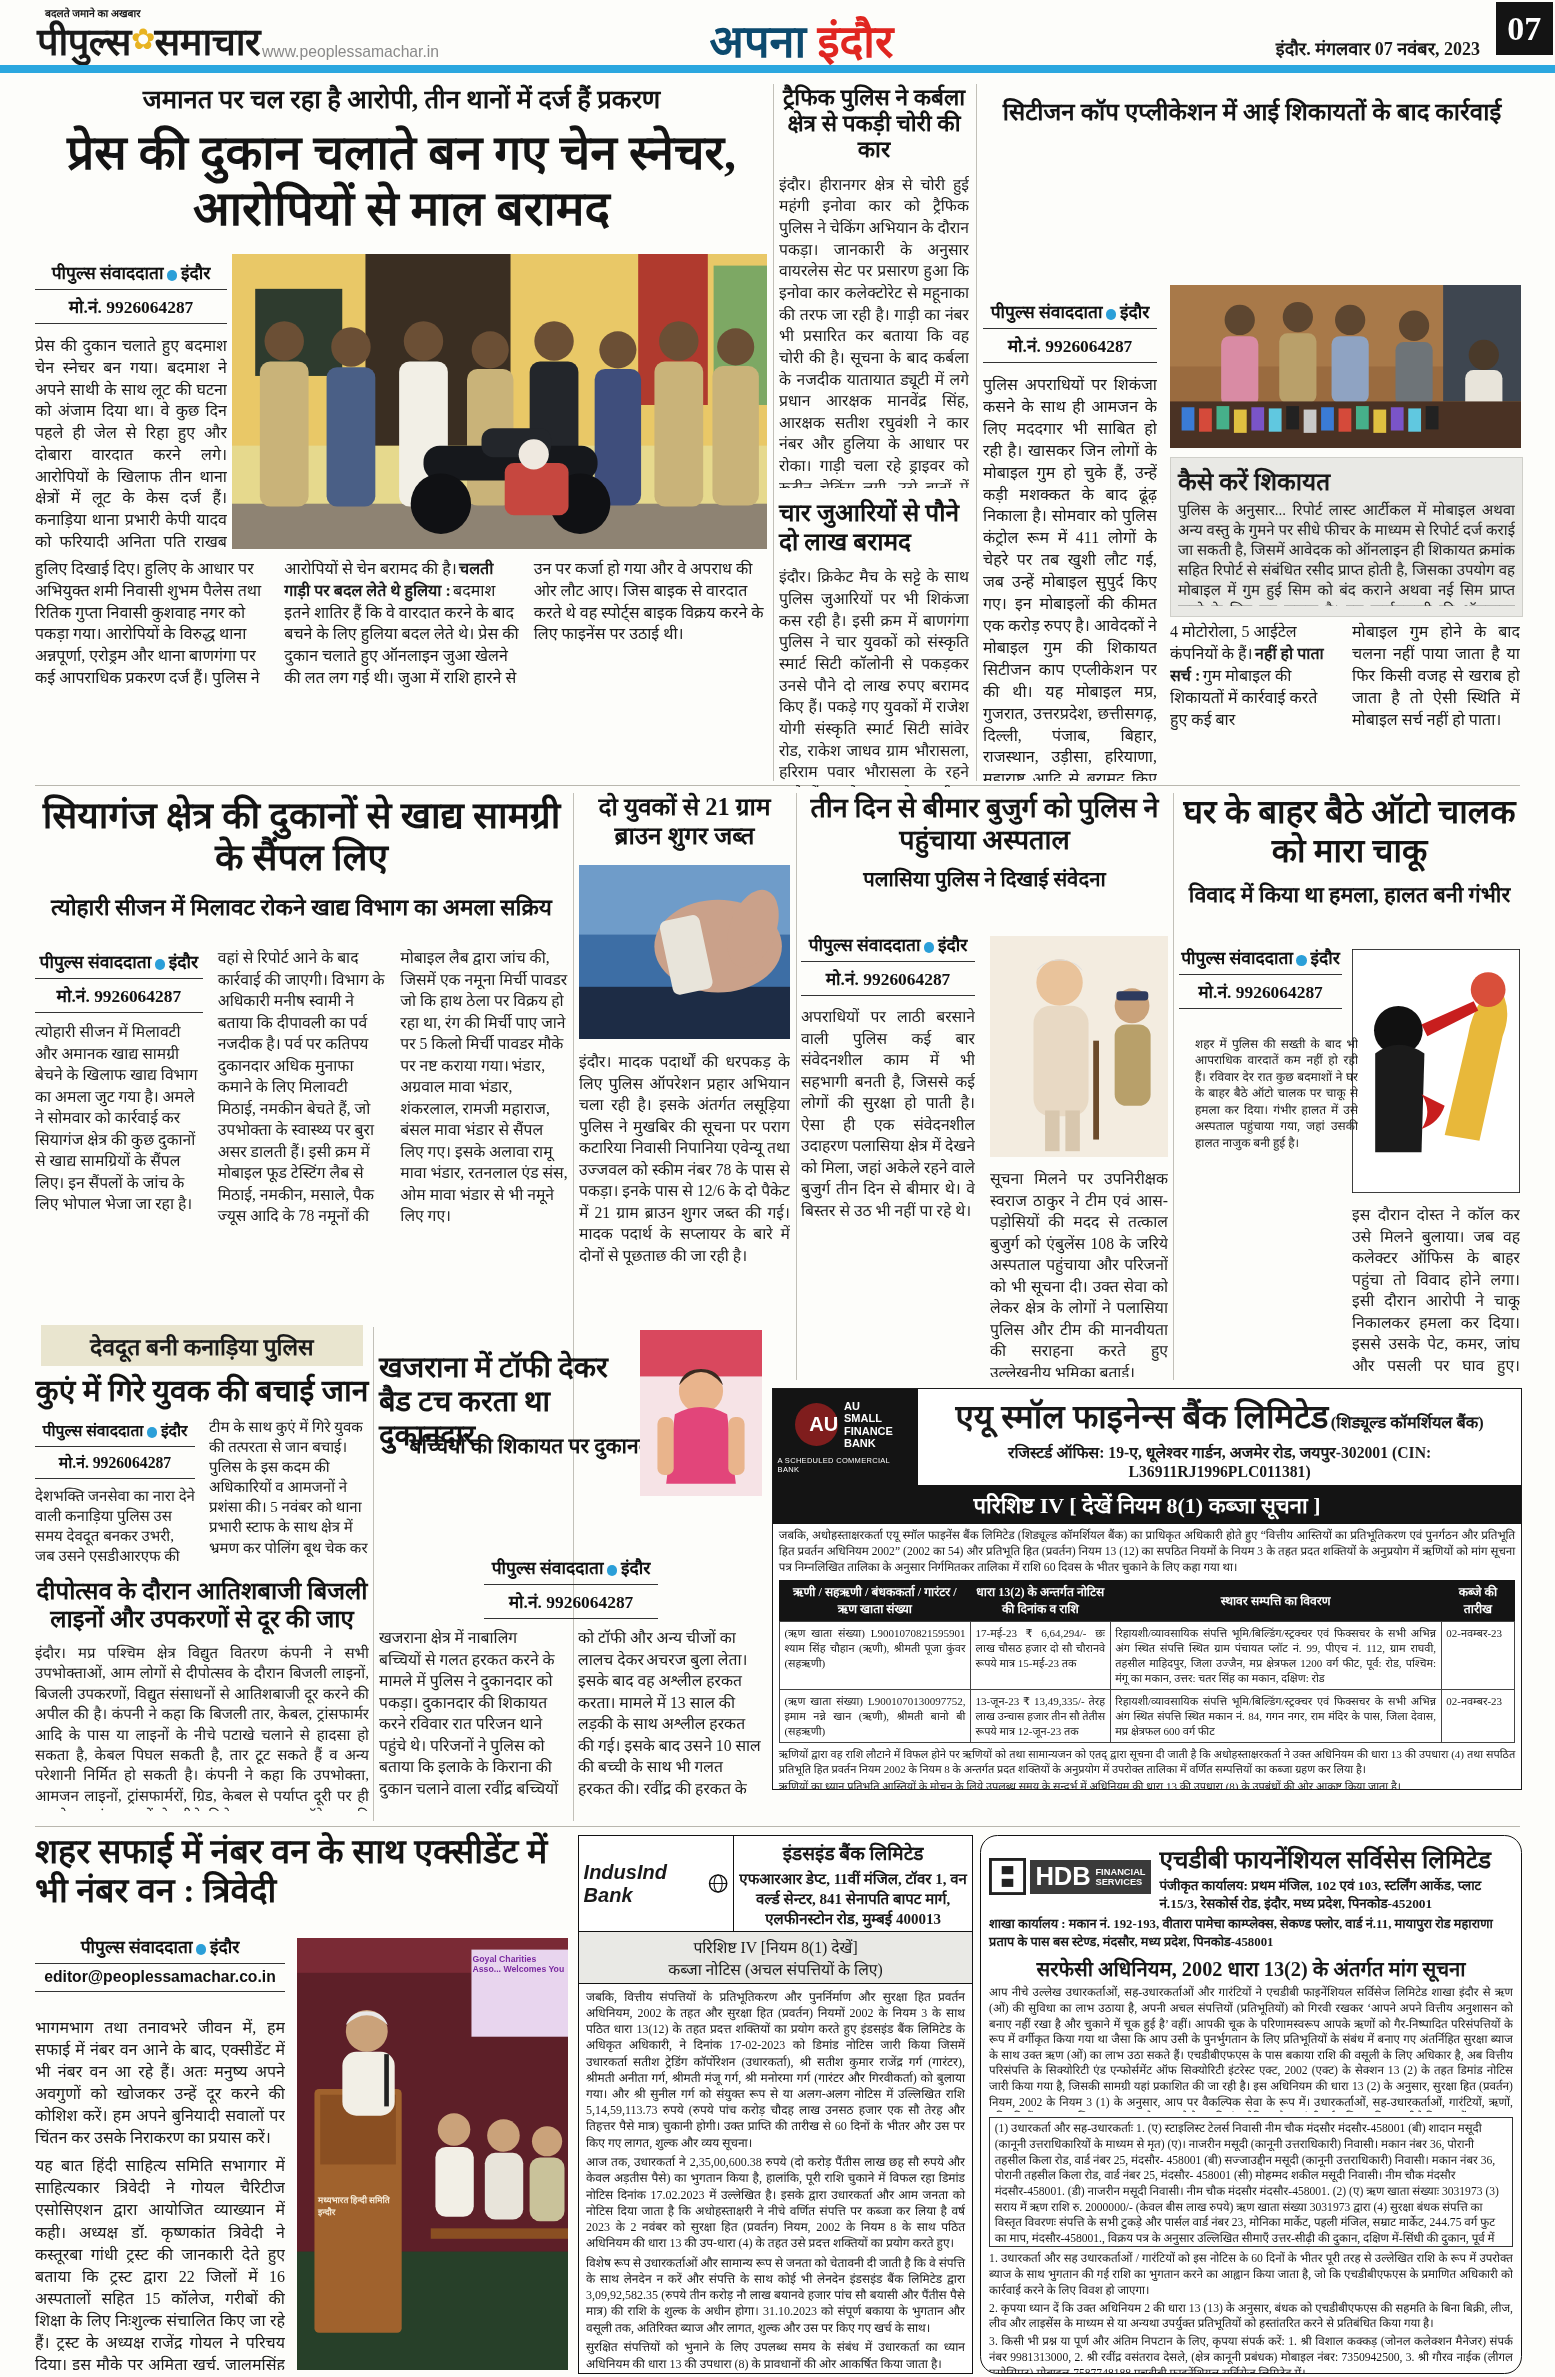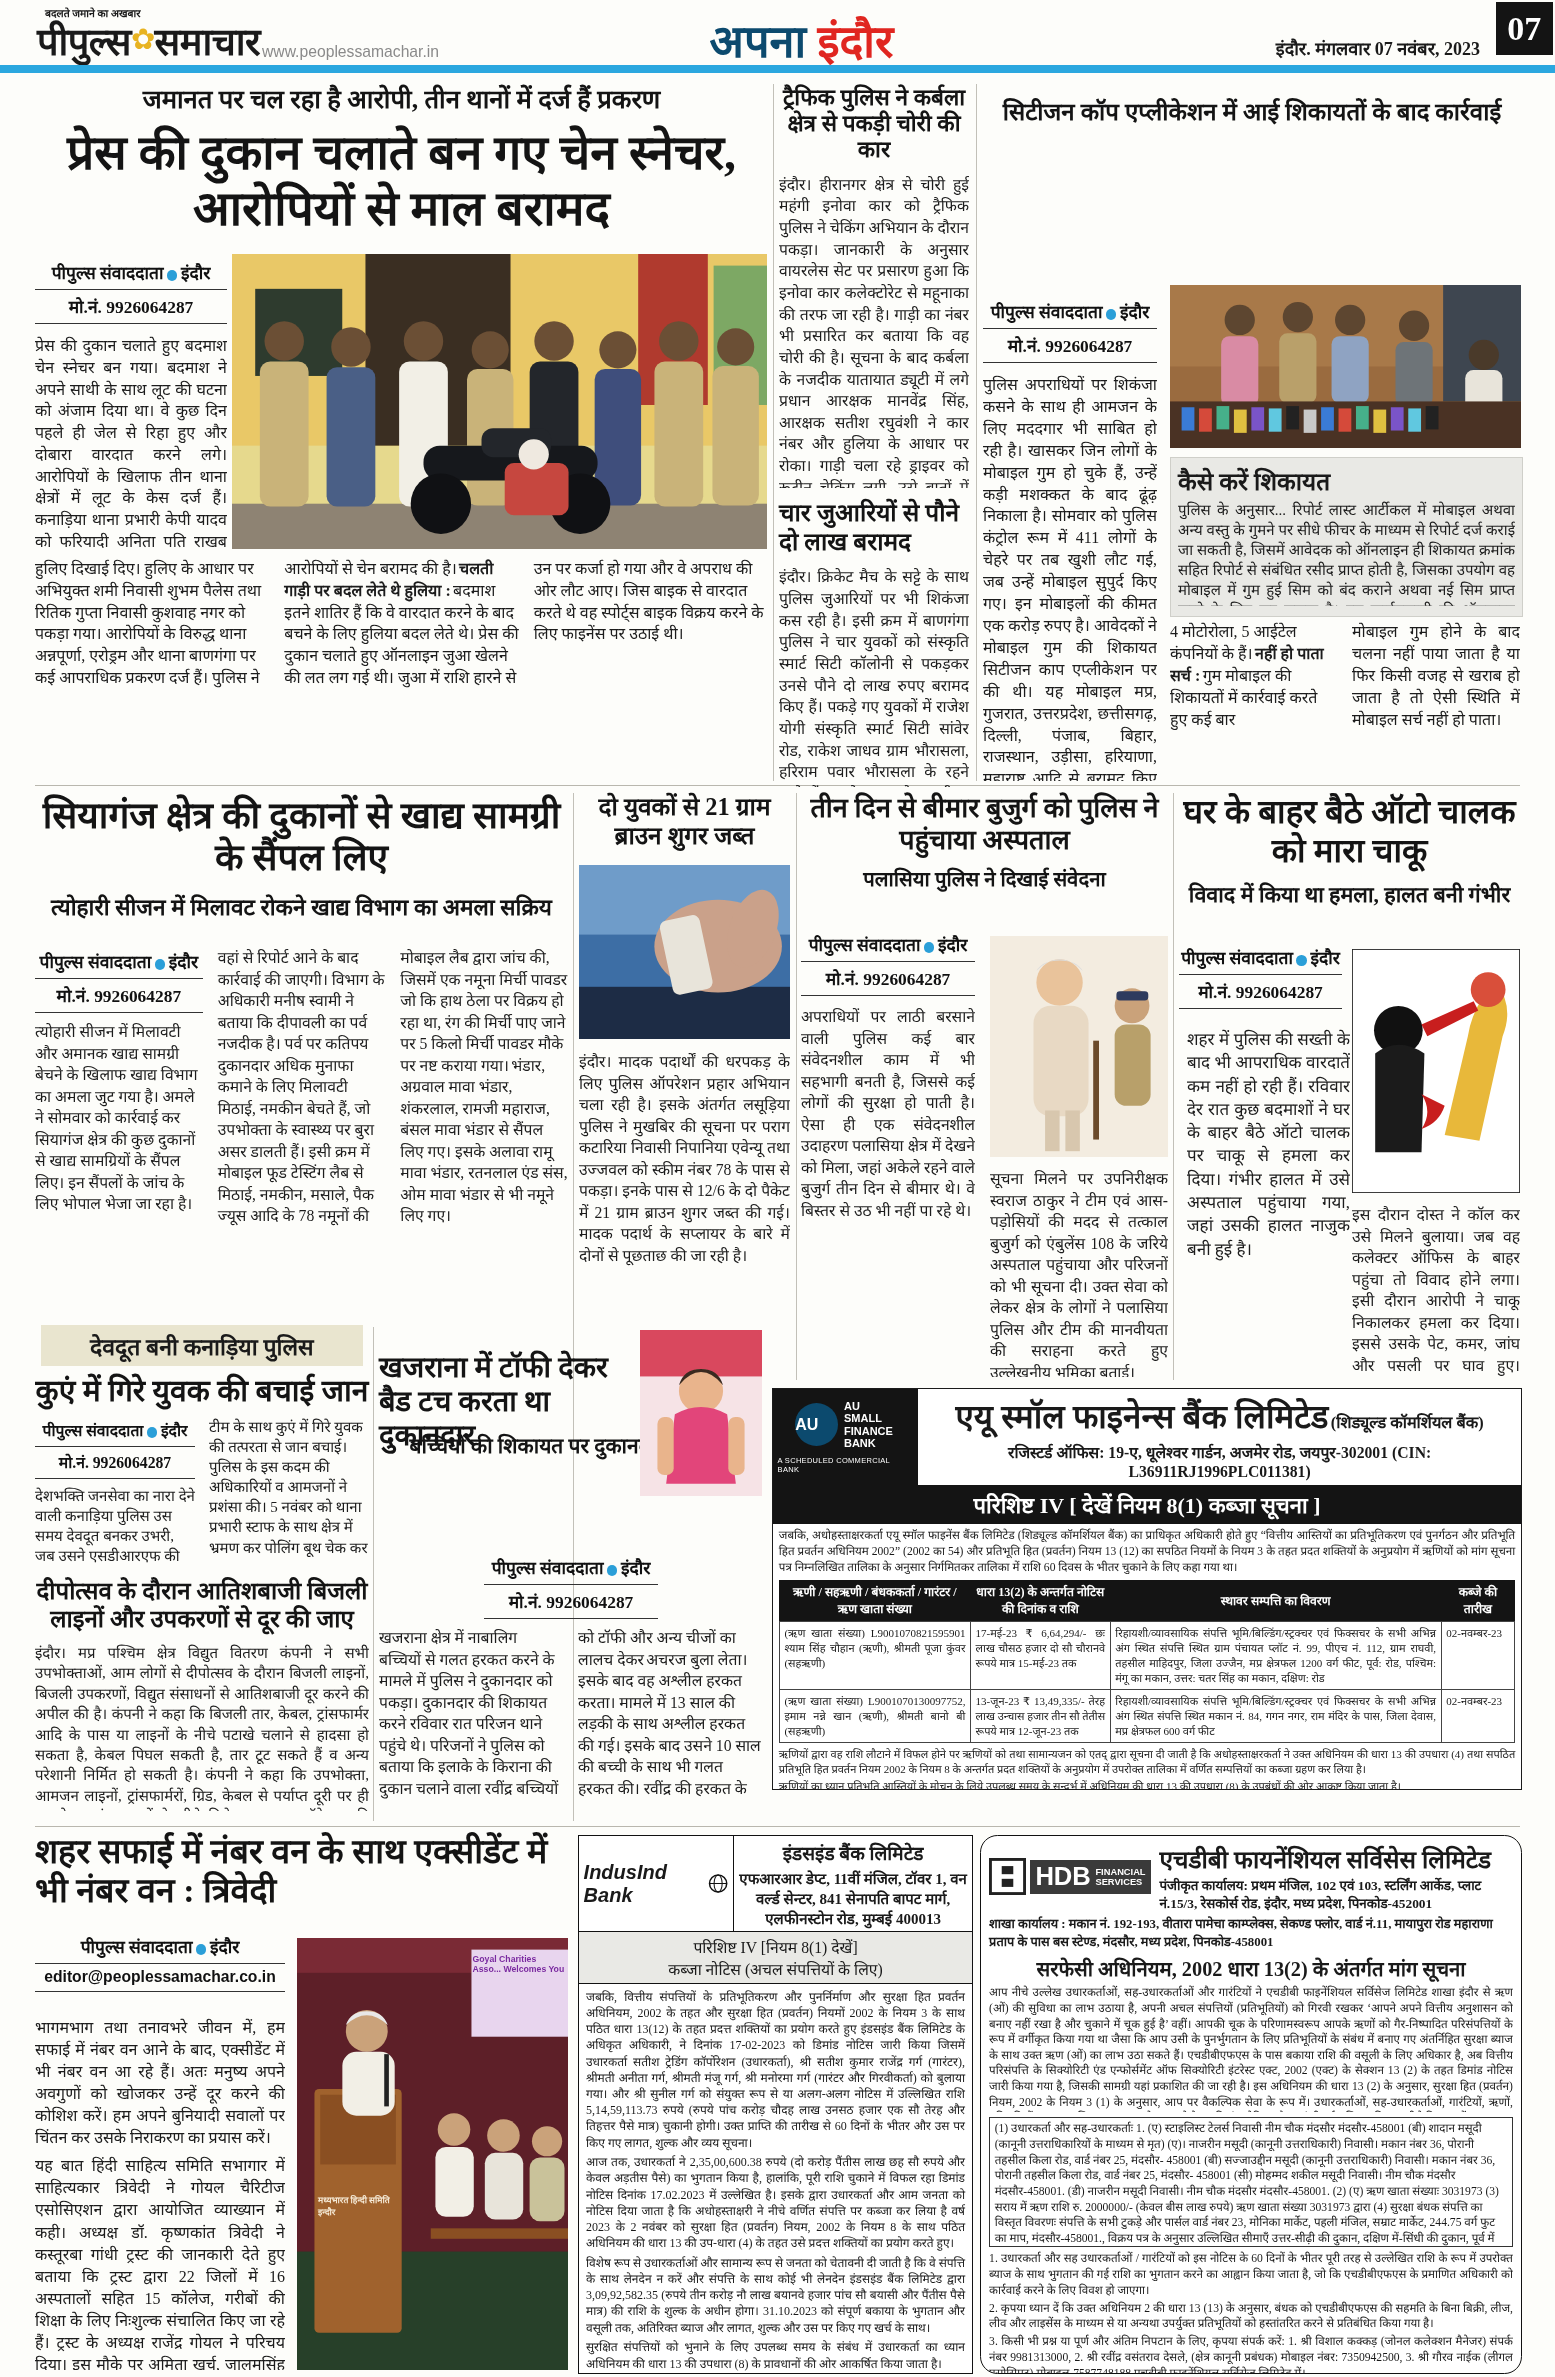--- a/index.html
+++ b/index.html
@@ -230,21 +230,21 @@
     </div>
     <svg class="photo abs" style="left:173px;top:158px;" width="168" height="244" viewBox="0 0 290 420" preserveAspectRatio="none">
       <rect width="290" height="420" fill="#ffffff" stroke="#222" stroke-width="3"></rect>
       <circle cx="80" cy="140" r="42" fill="#111"></circle>
       <path d="M40 180 q40 -30 85 0 l-5 170 l-80 0 z" fill="#1b1b1b"></path>
       <path d="M250 60 q30 40 10 90 l-40 180 l-60 -10 l40 -170 q10 -60 50 -90" fill="#e8b83a"></path>
       <circle cx="235" cy="70" r="30" fill="#d94f3a"></circle>
       <path d="M120 130 l90 -40 l8 16 l-88 44 z" fill="#c81e1e"></path>
       <path d="M120 250 q20 30 0 60 q30 -10 40 -40 z" fill="#c81e1e"></path>
     </svg>
-    <p class="body-text abs" style="left:0;top:229px;width:163px;height:357px;margin:8px;font-size:17px;line-height:1.37;overflow:hidden;">शहर में पुलिस की सख्ती के बाद भी आपराधिक वारदातें कम नहीं हो रही हैं। रविवार देर रात कुछ बदमाशों ने घर के बाहर बैठे ऑटो चालक पर चाकू से हमला कर दिया। गंभीर हालत में उसे अस्पताल पहुंचाया गया, जहां उसकी हालत नाजुक बनी हुई है।</p>
+    <p class="body-text abs" style="left:0;top:229px;width:163px;height:357px;margin:16px;font-size:12px;line-height:1.37;overflow:hidden;">शहर में पुलिस की सख्ती के बाद भी आपराधिक वारदातें कम नहीं हो रही हैं। रविवार देर रात कुछ बदमाशों ने घर के बाहर बैठे ऑटो चालक पर चाकू से हमला कर दिया। गंभीर हालत में उसे अस्पताल पहुंचाया गया, जहां उसकी हालत नाजुक बनी हुई है।</p>
     <p class="body-text abs" style="left:173px;top:413px;width:168px;height:173px;margin:0;font-size:15.7px;line-height:1.37;overflow:hidden;">इस दौरान दोस्त ने कॉल कर उसे मिलने बुलाया। जब वह कलेक्टर ऑफिस के बाहर पहुंचा तो विवाद होने लगा। इसी दौरान आरोपी ने चाकू निकालकर हमला कर दिया। इससे उसके पेट, कमर, जांघ और पसली पर घाव हुए। उपचार के दौरान नीचे गिरे घायल को आरोपी उसे मौके पर छोड़कर फरार हो गए। बाद में पुलिस ने आरोपी के खिलाफ केस दर्ज कर जानकारी दी।</p>
   </section>
 
   <section class="abs" style="left:35px;top:1325px;width:334px;height:247px;">
     <div class="kickerbox center" style="width:322px;margin-left:5.8px;padding:4.6px 0;font-size:23px;font-weight:bold;">देवदूत बनी कनाड़िया पुलिस</div>
     <h2 class="headline center" style="margin:8.1px 0 0 0;font-size:30px;">कुएं में गिरे युवक की बचाई जान</h2>
     <div class="abs" style="left:0;top:92px;width:334px;height:152px;column-count:2;column-gap:14px;overflow:hidden;">
       <div class="byline-block" style="margin-bottom:7px;">
         <div class="byline-line" style="font-size:15.7px;"><span>पीपुल्स संवाददाता</span><span class="dot"></span><span>इंदौर</span></div>
         <div class="byline-phone" style="font-size:15.7px;">मो.नं. 9926064287</div>
@@ -278,21 +278,21 @@
     <div class="abs" style="left:0;top:302px;width:383px;height:192px;column-count:2;column-gap:15px;overflow:hidden;">
       <span class="body-text" style="font-size:15.7px;line-height:1.37;">खजराना क्षेत्र में नाबालिग बच्चियों से गलत हरकत करने के मामले में पुलिस ने दुकानदार को पकड़ा। दुकानदार की शिकायत करने रविवार रात परिजन थाने पहुंचे थे। परिजनों ने पुलिस को बताया कि इलाके के किराना की दुकान चलाने वाला रवींद्र बच्चियों को टॉफी और अन्य चीजों का लालच देकर</span>
       <span class="body-text" style="font-size:15.7px;line-height:1.37;">अचरज बुला लेता। इसके बाद वह अश्लील हरकत करता। मामले में 13 साल की लड़की के साथ अश्लील हरकत की गई। इसके बाद उसने 10 साल की बच्ची के साथ भी गलत हरकत की। रवींद्र की हरकत के बाद बच्ची ने दुकान पर जाना बंद कर दिया था।</span>
     </div>
   </section>
 
   <section class="au-box abs" style="left:772px;top:1388px;width:748px;height:400px;overflow:hidden;">
     <div style="display:flex;align-items:stretch;">
       <div style="width:136px;background:#141414;color:#fff;padding:4.6px;display:flex;flex-direction:column;align-items:center;justify-content:center;">
         <div style="display:flex;align-items:center;gap:5.8px;">
-          <div style="width:43px;height:43px;border-radius:50%;background:#0c4a6e;color:#fff;font-size:16px;font-weight:bold;line-height:43px;text-align:left;font-family:'Liberation Sans',sans-serif;">AU</div>
+          <div style="width:43px;height:43px;border-radius:50%;background:#7f1d1d;color:#fff;font-size:20px;font-weight:bold;line-height:43px;text-align:right;font-family:'Liberation Sans',sans-serif;">AU</div>
           <div style="font-size:11px;font-weight:bold;font-family:'Liberation Sans',sans-serif;line-height:1.15;width:52px;">AU SMALL FINANCE BANK</div>
         </div>
         <div style="font-size:7.5px;margin-top:5.8px;font-family:'Liberation Sans',sans-serif;letter-spacing:0.3px;">A SCHEDULED COMMERCIAL BANK</div>
       </div>
       <div style="flex:1;text-align:center;padding:3.5px 2.3px;">
         <span class="bold" style="font-size:33px;">एयू स्मॉल फाइनेन्स बैंक लिमिटेड</span>
         <span class="bold" style="font-size:16.3px;">(शिड्यूल्ड कॉमर्शियल बैंक)</span>
         <div class="bold" style="font-size:15.7px;margin-top:3.5px;">रजिस्टर्ड ऑफिस: 19-ए, धूलेश्वर गार्डन, अजमेर रोड, जयपुर-302001 (CIN: L36911RJ1996PLC011381)</div>
       </div>
     </div>

